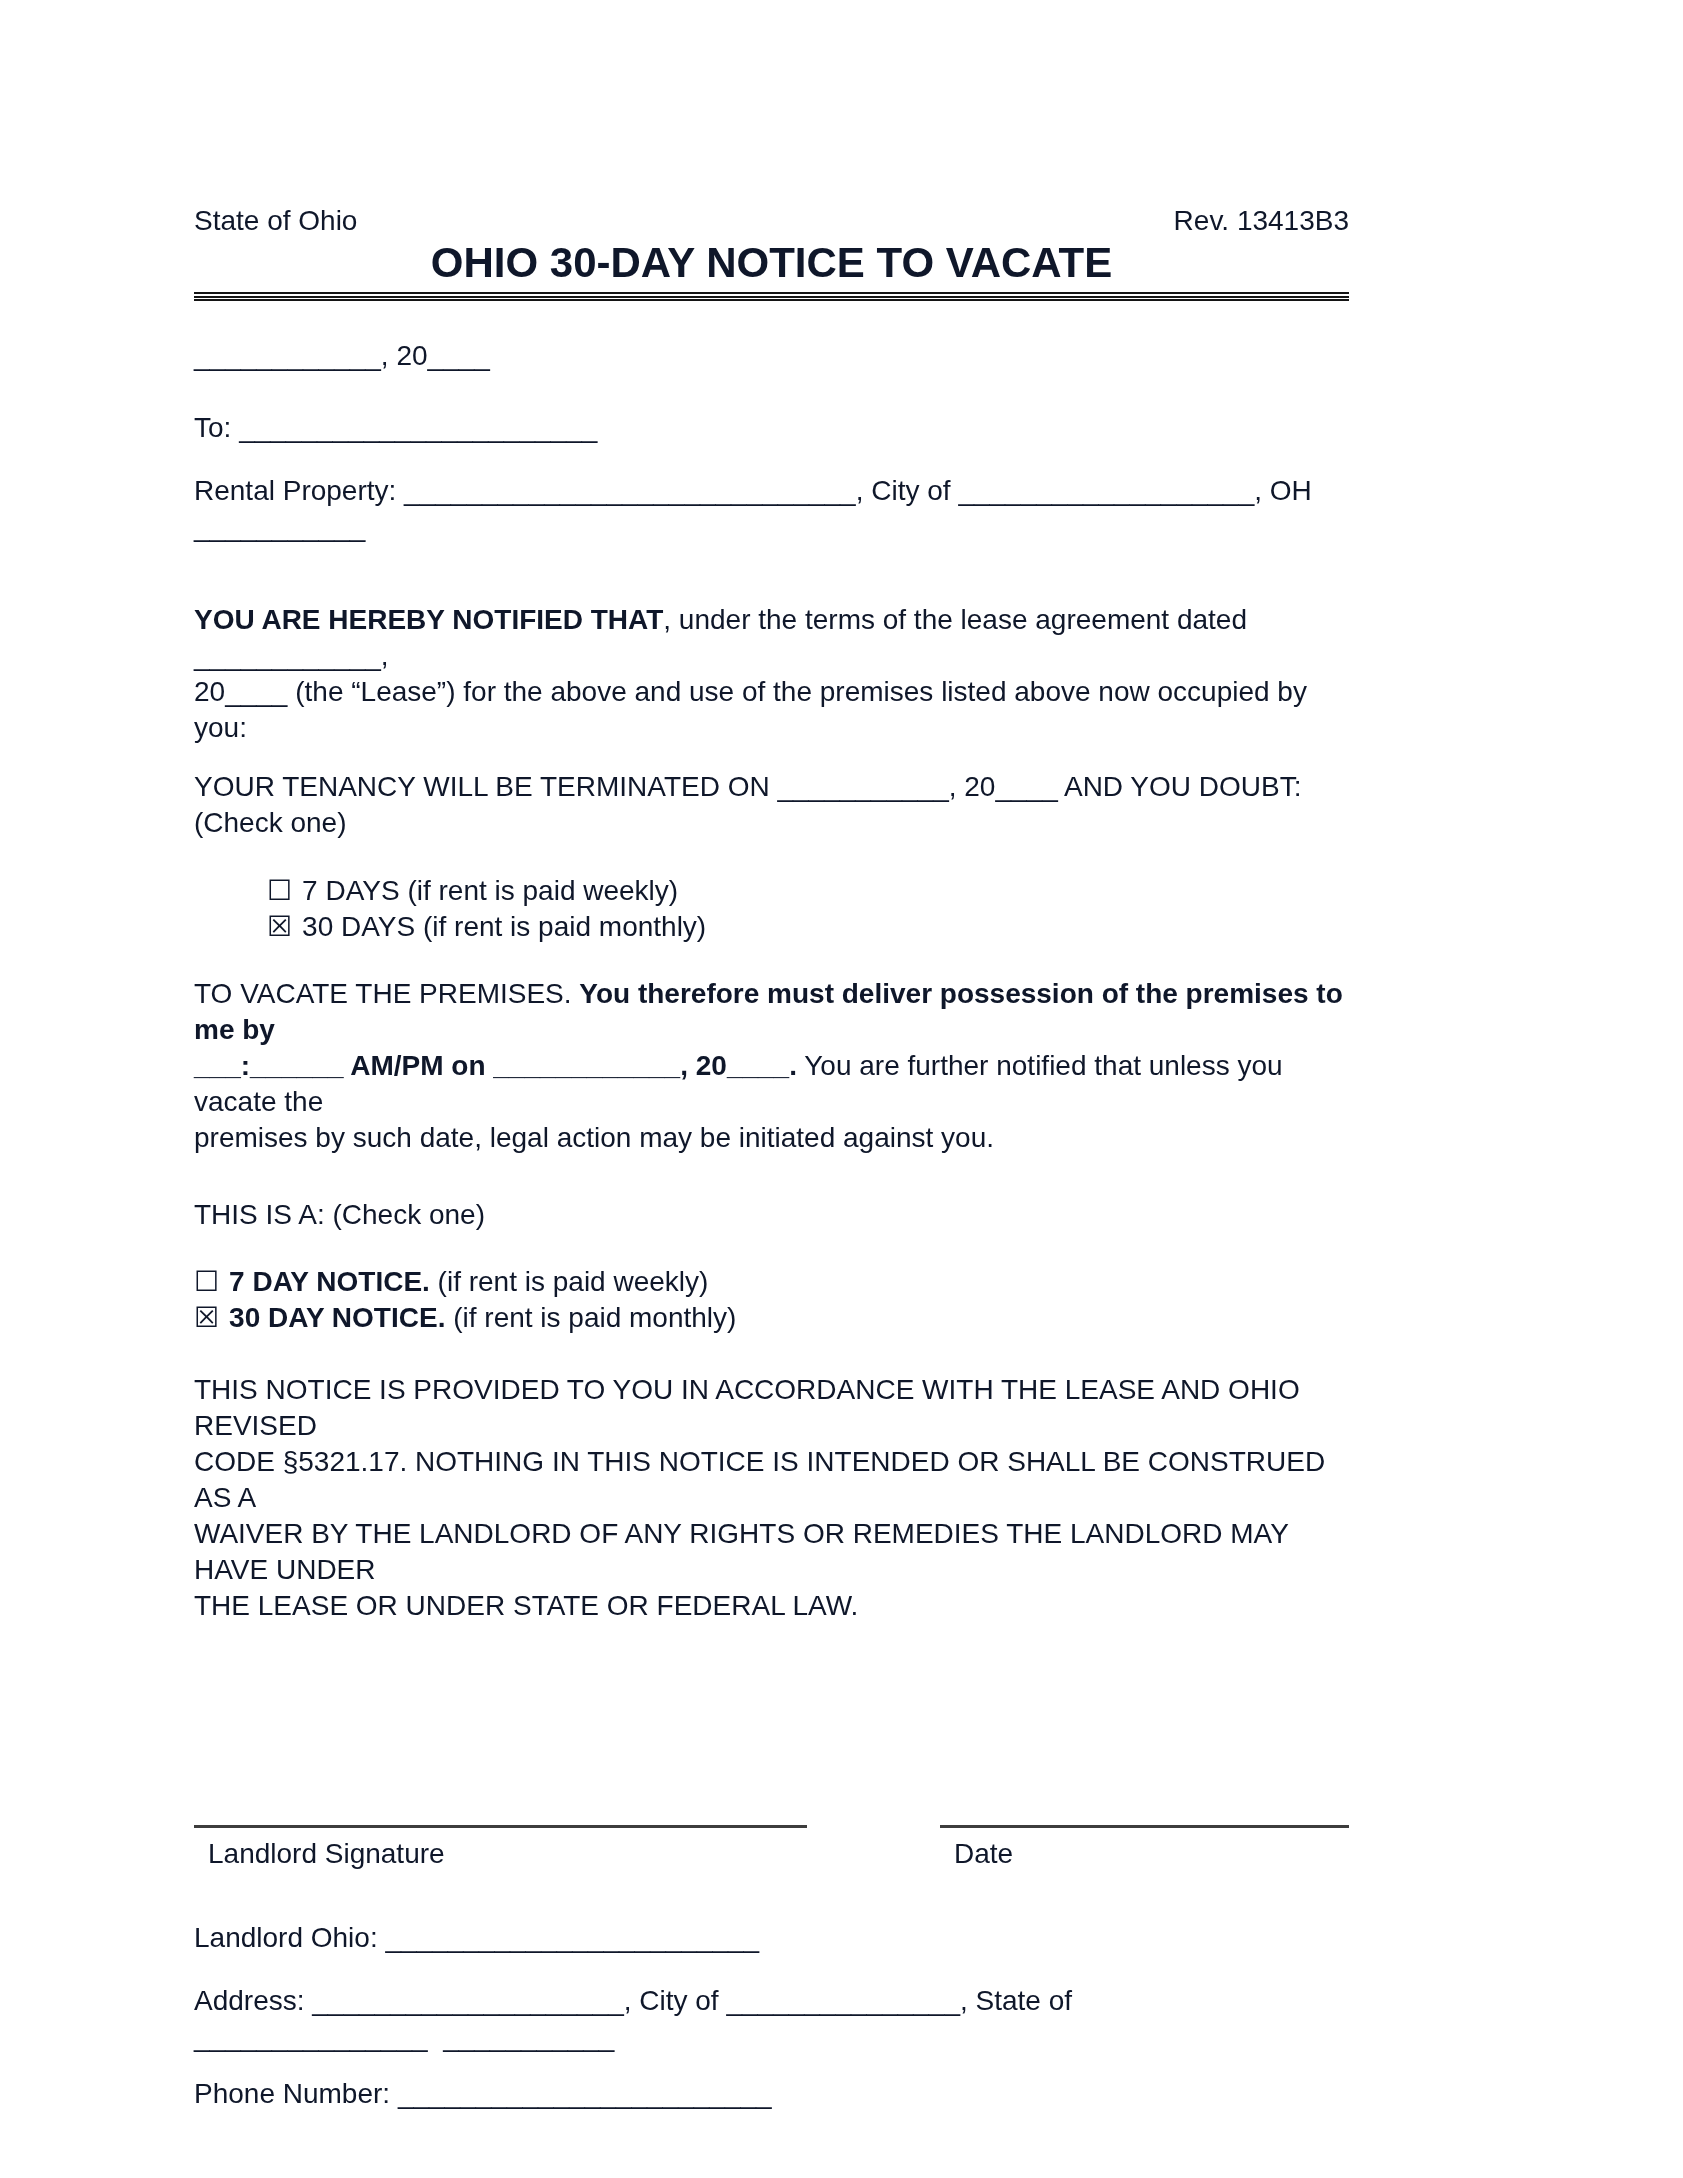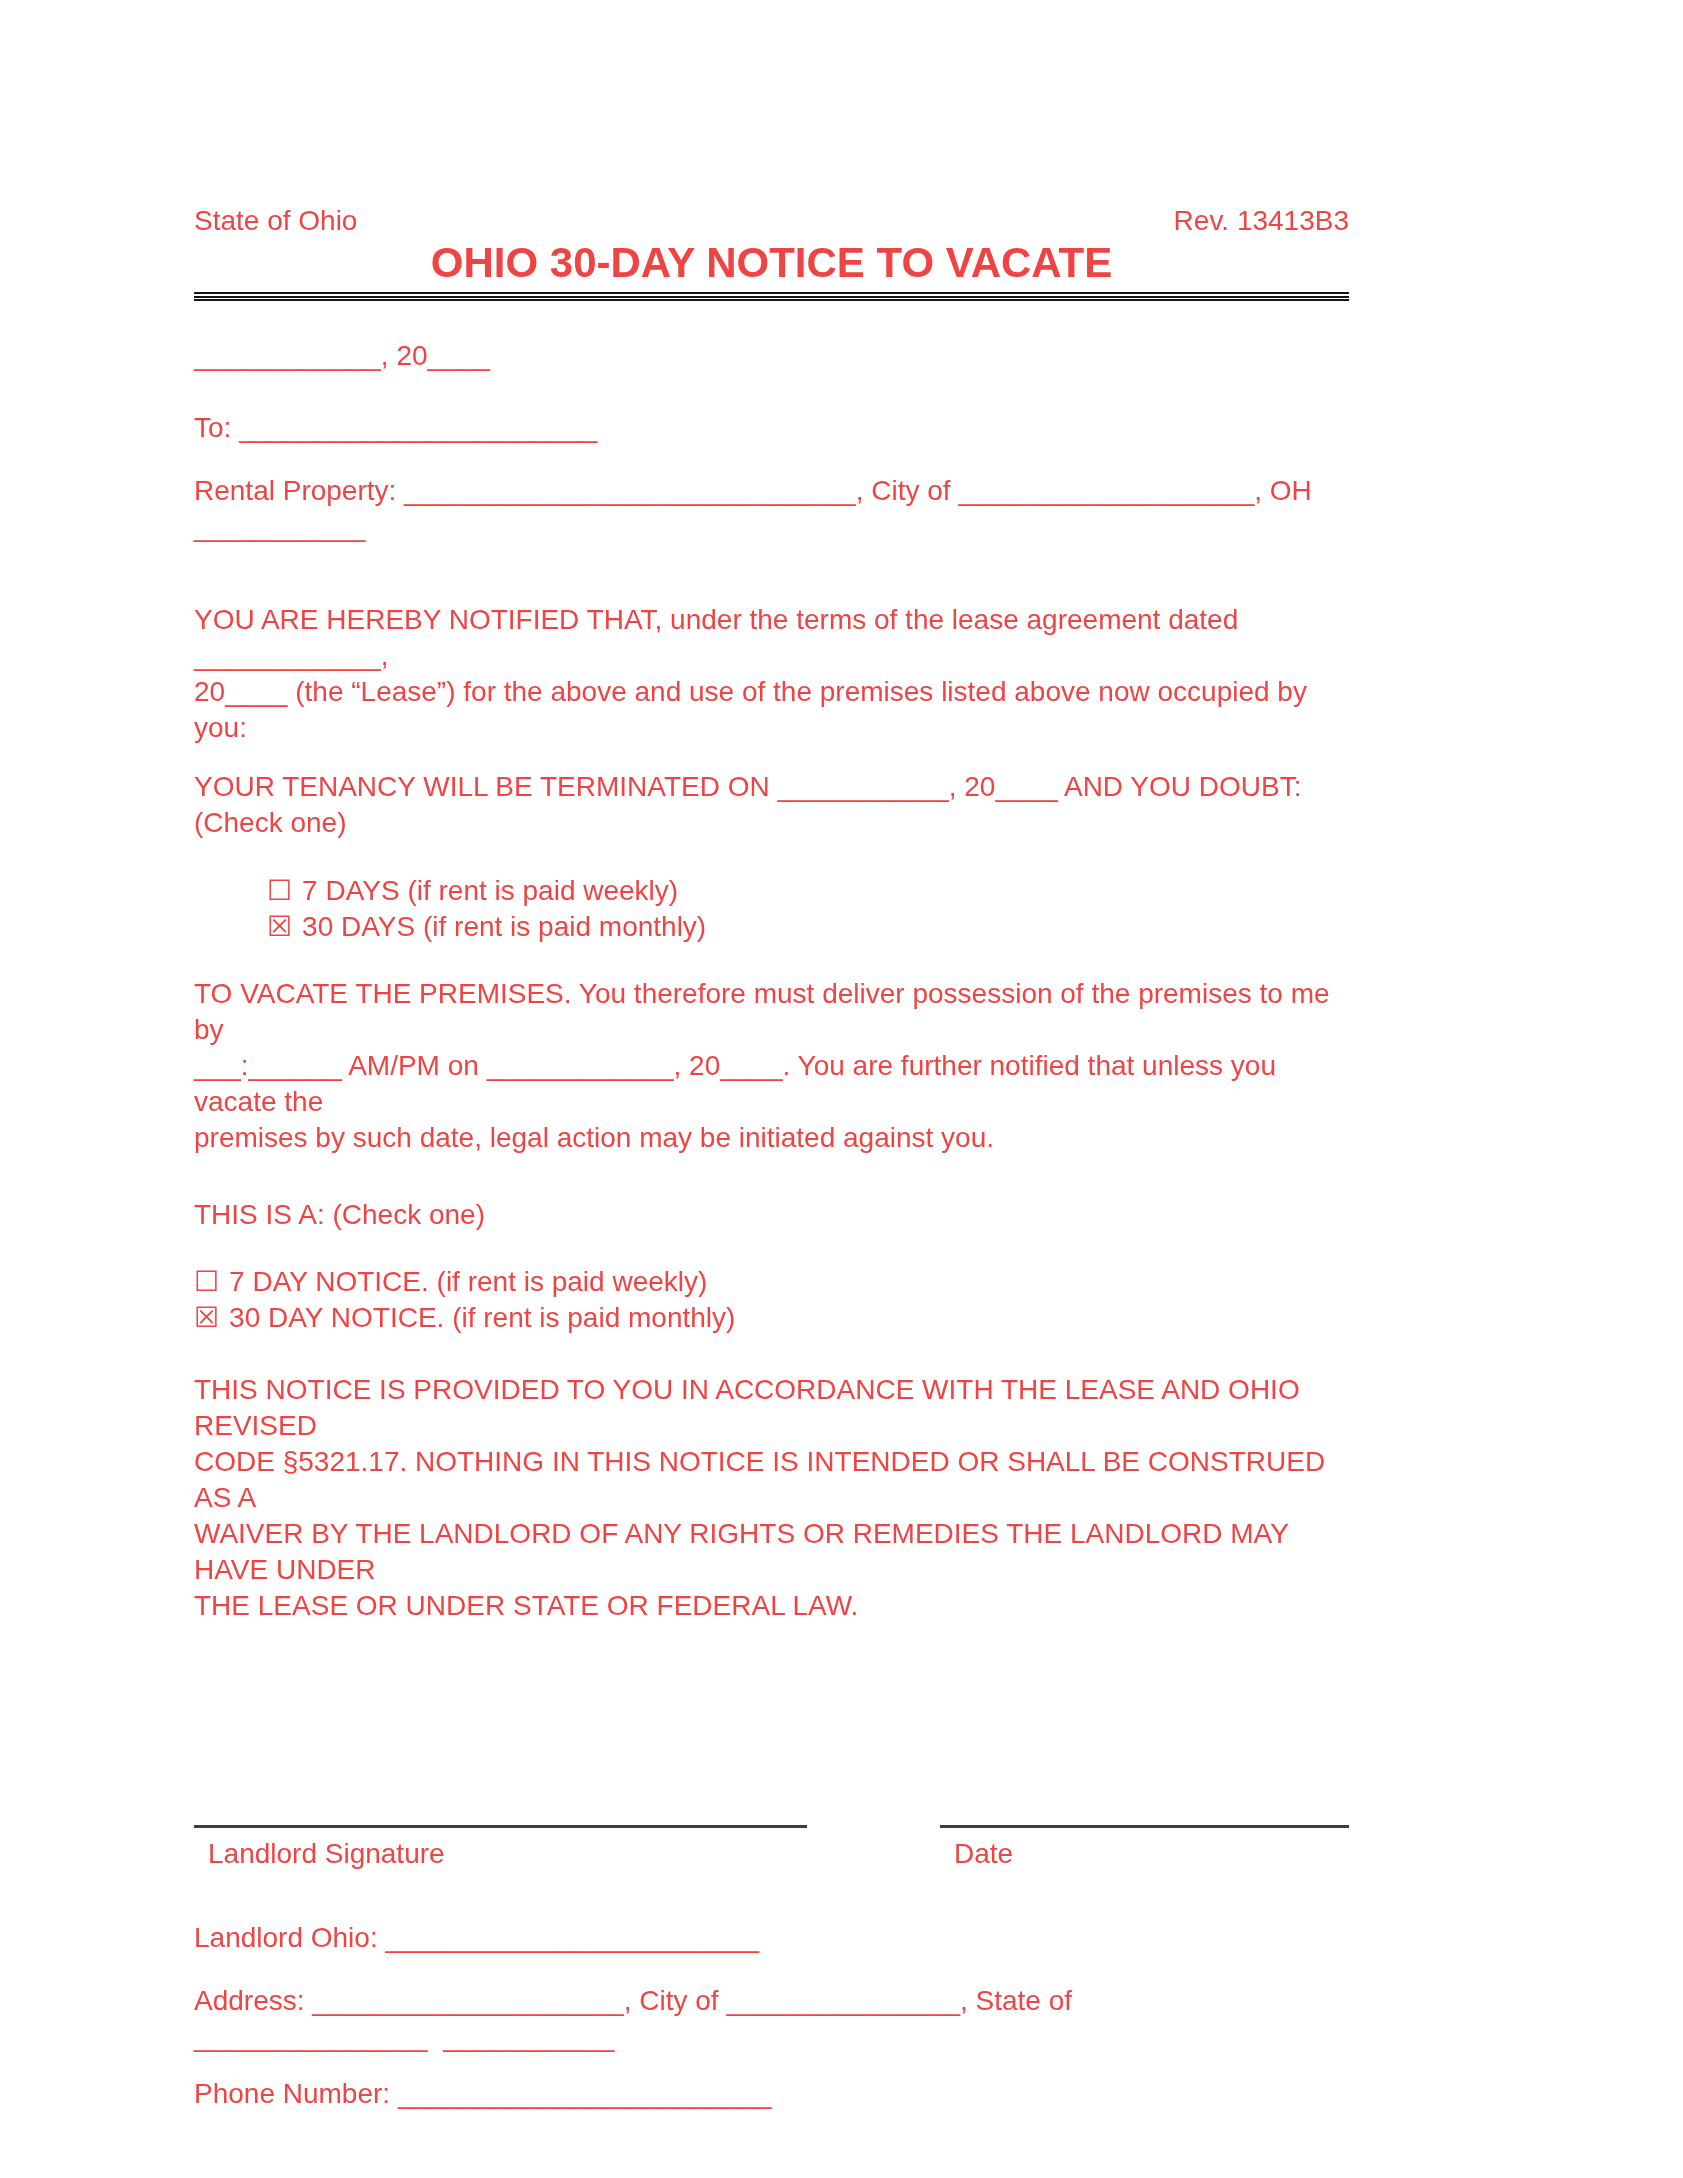--- a/index.html
+++ b/index.html
@@ -2,21 +2,21 @@
 <html><head>
 <meta charset="utf-8">
 <style>
   * { margin: 0; padding: 0; box-sizing: border-box; }
   html, body { background: #ffffff; }
   .page {
     position: relative;
     width: 1540px;
     height: 2178px;
     background: #ffffff;
-    color: #ef4444;
+    color: #0f172a;
     font-family: "Liberation Sans", "DejaVu Sans", sans-serif;
     font-size: 28px;
     line-height: 36px;
     padding: 203px 191px 0 194px;
     overflow: hidden;
   }
   .topline { display: flex; justify-content: space-between; }
   .doc-title {
     text-align: center;
     font-weight: bold;
@@ -25,21 +25,21 @@
     white-space: nowrap;
   }
   .rule {
     margin-top: 5px;
     border-top: 2px solid #141414;
     border-bottom: 2px solid #141414;
     padding: 1.5px 0;
   }
   .rule-mid { height: 2px; background: #141414; }
   p.line, p.para { white-space: pre-line; }
-  .b { font-weight: normal; text-align: center; }
+  .b { font-weight: bold; text-align: center; }
   .checklist .check-item { line-height: 36px; }
   .indent { margin-left: 73px; }
   .box { display: inline-block; margin-right: 10px; }
   .sig-row { display: flex; }
   .sig-col-left { width: 652px; }
   .sig-col-right { width: 435px; margin-left: 133px; }
   .sig-line { border-bottom: 3px solid #3d3d3d; height: 0; }
   .sig-label { padding-left: 14px; margin-top: 8px; }
 </style>
 </head>

